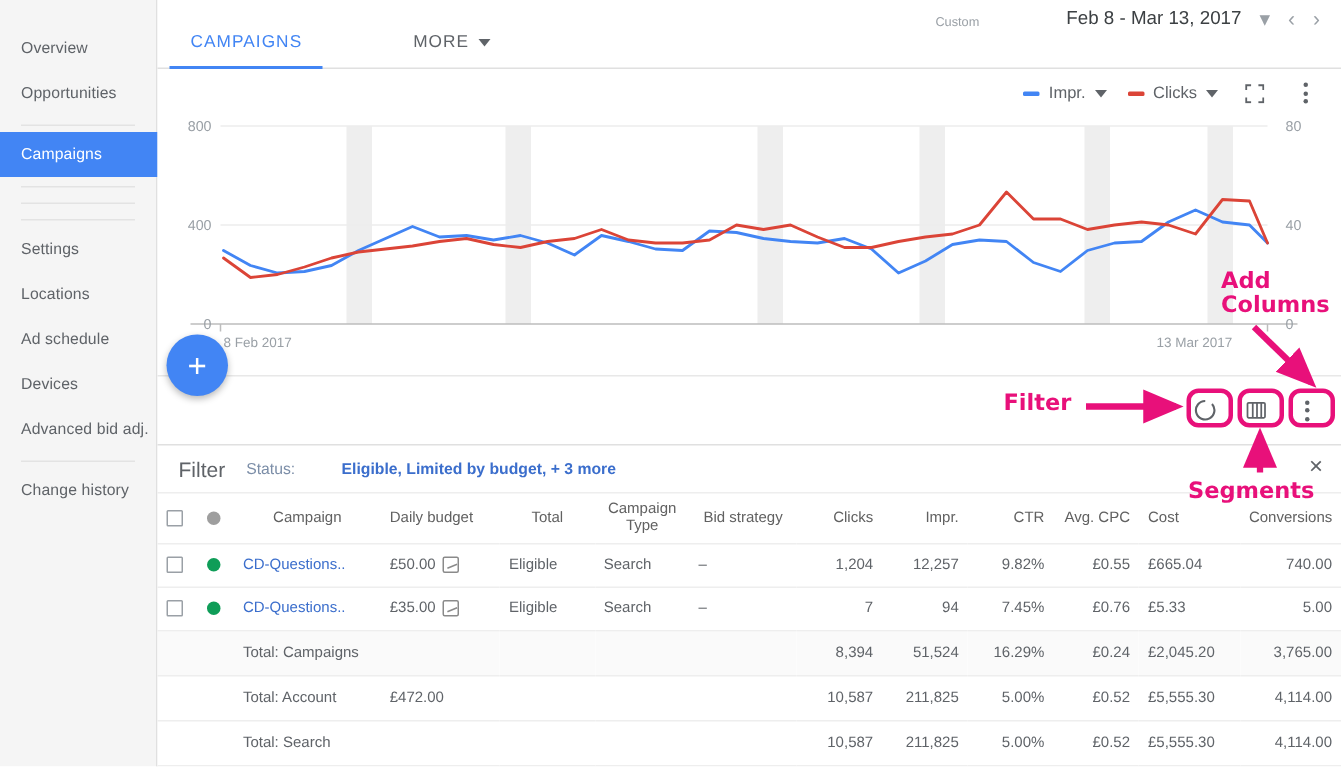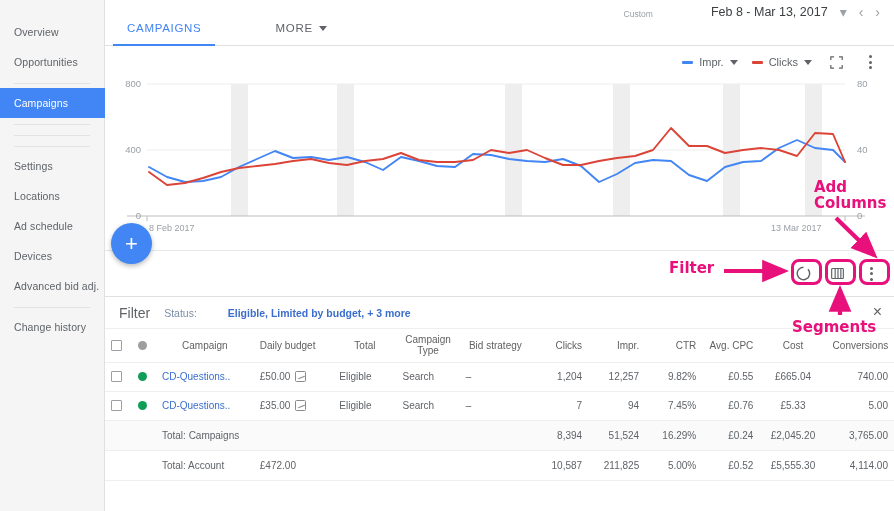--- a/index.html
+++ b/index.html
@@ -130,21 +130,21 @@
   table.grid thead th { color:#616161; height:33px; }
   th.sorted { font-weight:bold; color:#3c4043; }
   .c-chk   { width:26px; }
   .c-dot   { width:24px; }
   .c-camp  { width:96px; }
   .c-budg  { width:78px; text-align:right; }
   .c-stat  { width:62px; }
   .c-type  { width:62px; }
   .c-bid   { width:70px; }
   .c-num   { width:56px; text-align:right; }
-  .c-cost  { width:66px; text-align:center; }
+  .c-cost  { width:66px; text-align:left; }
   .c-conv  { width:66px; text-align:right; }
   th.c-budg, td.c-budg { text-align:left; padding-left:24px;}
   .chkbox { width:11px;height:11px;border:1.4px solid #9aa0a6;border-radius:1px;display:block; }
   .hdot { width:9px;height:9px;border-radius:50%;background:#9e9e9e;display:block; }
   .gdot { width:9px;height:9px;border-radius:50%;background:#0f9d58;display:block; }
   .camp-link { color:#3b6ecc; font-size:10px; }
   .budgcell { display:flex; align-items:center; justify-content:flex-start; gap:5px; }
   .bchart { width:11px;height:11px;border:1.2px solid #8a8a8a;border-radius:1.5px;display:inline-block;position:relative; }
   .bchart:before{content:"";position:absolute;left:1.5px;top:5px;width:7px;height:1px;background:#8a8a8a;transform:rotate(-22deg);}
   tr.total td { background:#fafafa; height:30px; color:#5f6368; }
@@ -419,20 +419,35 @@
           <td class="c-stat"></td>
           <td class="c-type"></td>
           <td class="c-bid"></td>
           <td class="c-num">10,587</td>
           <td class="c-num">211,825</td>
           <td class="c-num">5.00%</td>
           <td class="c-num">£0.52</td>
           <td class="c-cost">£5,555.30</td>
           <td class="c-conv">4,114.00</td>
         </tr>
+        <tr class="total totalwhite">
+          <td class="c-chk"></td>
+          <td class="c-dot"></td>
+          <td class="c-camp">Total: Search</td>
+          <td class="c-budg"></td>
+          <td class="c-stat"></td>
+          <td class="c-type"></td>
+          <td class="c-bid"></td>
+          <td class="c-num">10,587</td>
+          <td class="c-num">211,825</td>
+          <td class="c-num">5.00%</td>
+          <td class="c-num">£0.52</td>
+          <td class="c-cost">£5,555.30</td>
+          <td class="c-conv">4,114.00</td>
+        </tr>
       </tbody>
     </table>
   </div>
 
   <div class="anno">
 
     <div class="hl-box" style="left:755px; top:259px; width:31px; height:26px;"></div>
     <div class="hl-box" style="left:789px; top:259px; width:31px; height:26px;"></div>
     <div class="hl-box" style="left:823px; top:259px; width:31px; height:26px;"></div>
 

